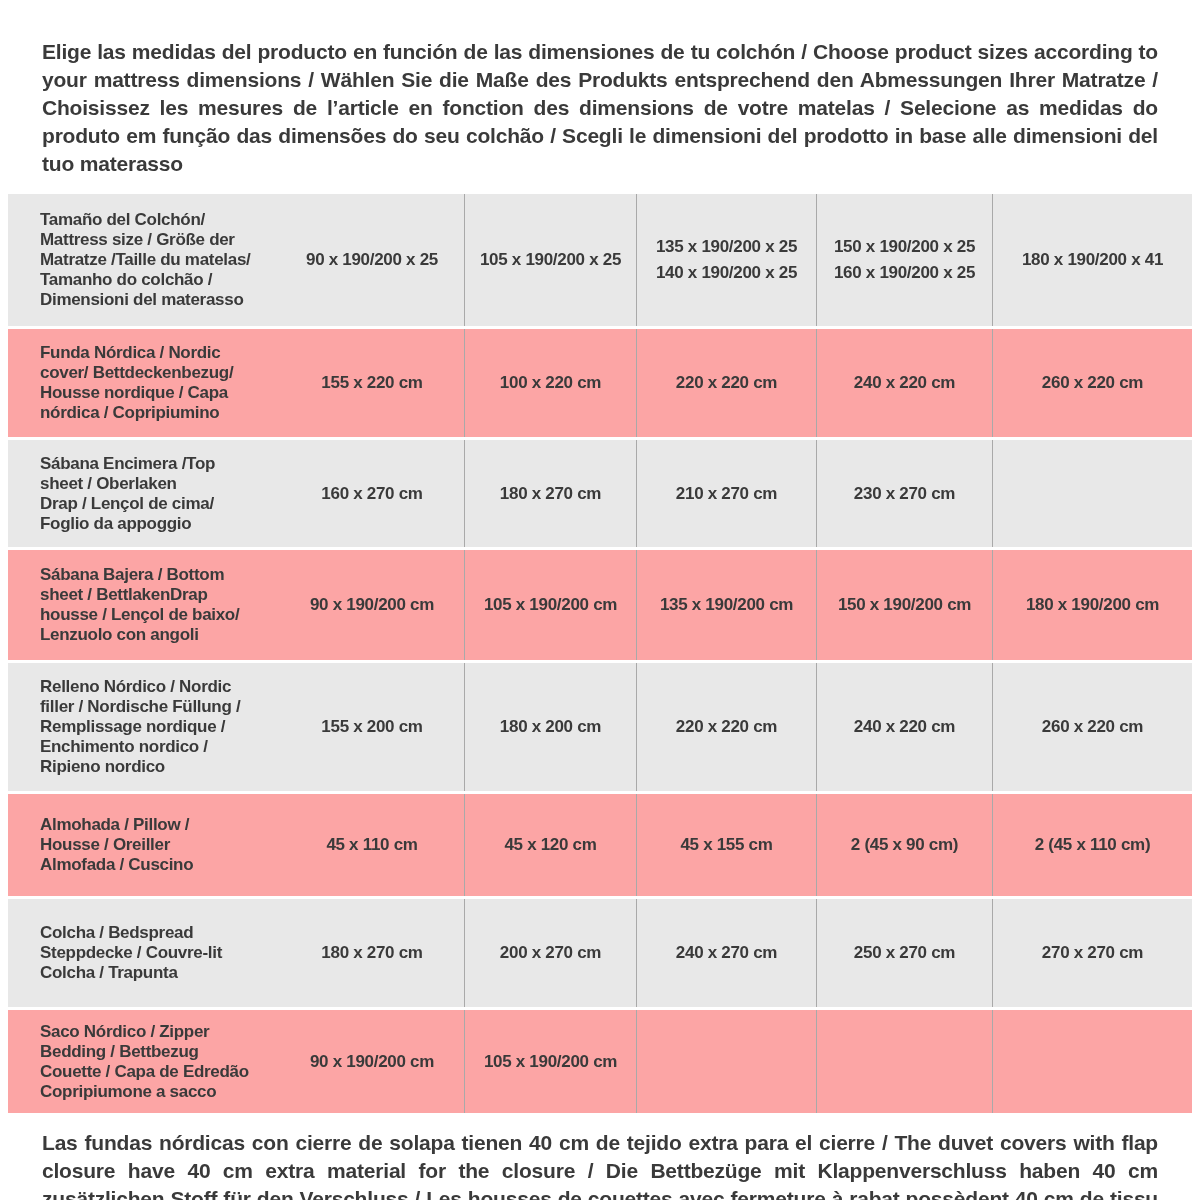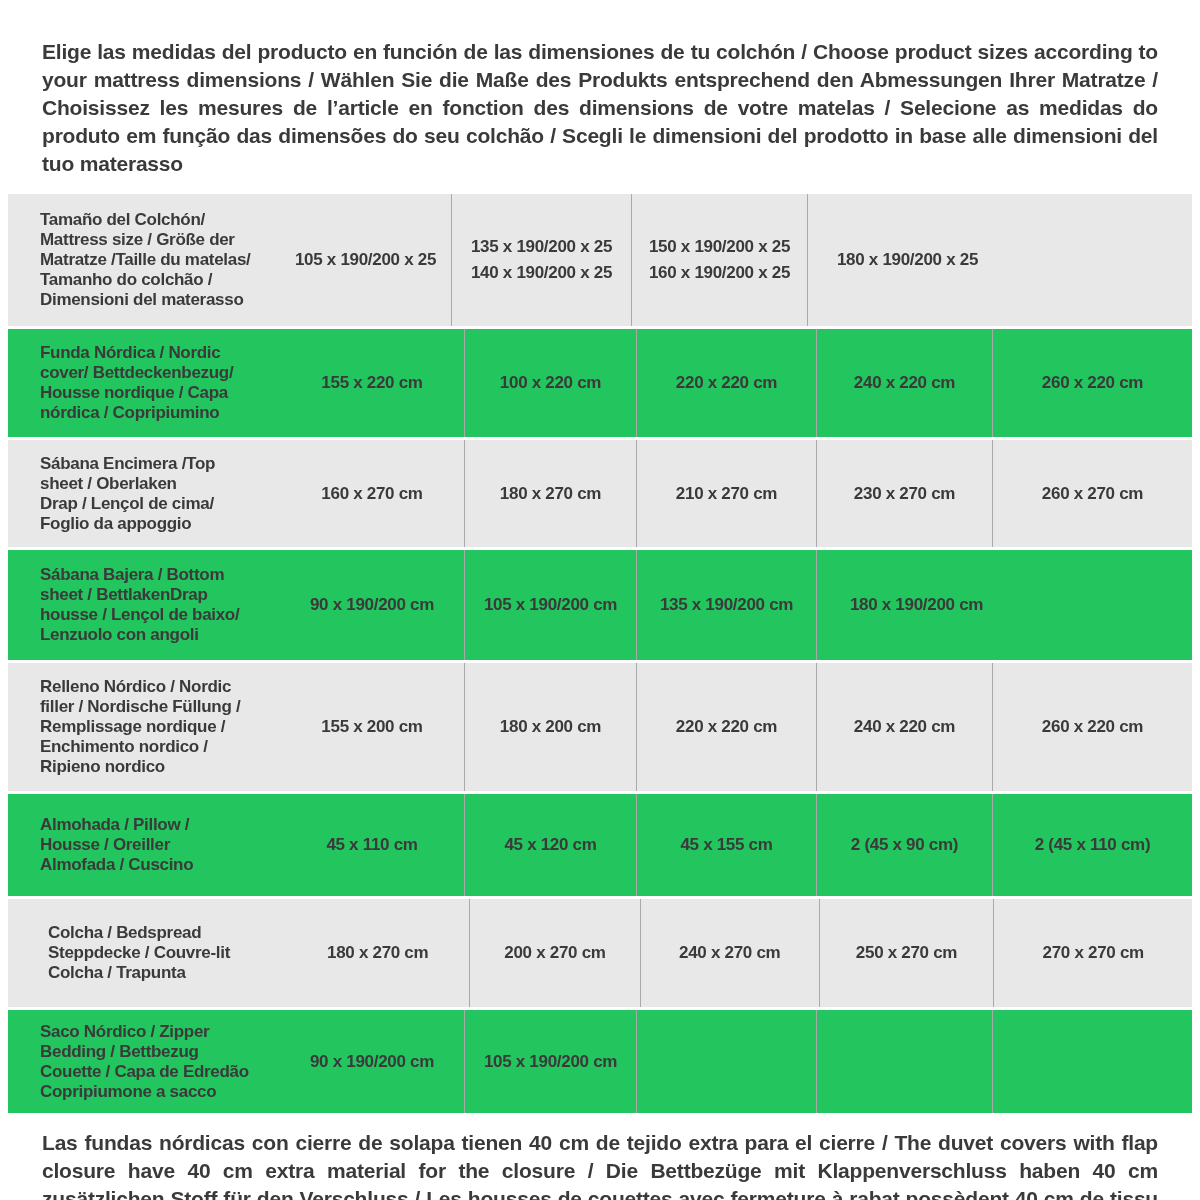--- a/index.html
+++ b/index.html
@@ -33,21 +33,21 @@
   .size-table {
     margin: 16px 8px 0 8px;
     width: 1184px;
   }
   .row {
     display: flex;
     align-items: stretch;
     margin-bottom: 3px;
   }
   .row.gray { background: #e8e8e8; }
-  .row.white { background: #22c55e; }
+  .row.white { background: #fca5a5; }
 
   .cell {
     display: flex;
     align-items: center;
     box-sizing: border-box;
     font-weight: 700;
     white-space: pre-line;
   }
   .label-cell {
     width: 272px;
@@ -71,44 +71,45 @@
   .c4 { width: 180px; }
   .c5 { width: 176px; }
   .c6 { width: 199px; }
 
   .h-header  { min-height: 132px; }
   .h-funda   { min-height: 108px; }
   .h-encima  { min-height: 107px; }
   .h-bajera  { min-height: 110px; }
   .h-relleno { min-height: 128px; justify-content: flex-end; }
   .h-almohada{ min-height: 102px; }
-  .h-colcha  { min-height: 108px; padding-left: 8px; }
+  .h-colcha  { min-height: 108px; }
   .h-saco    { min-height: 103px; }
 </style>
 </head>
 <body>
 
 <div class="page">
 
   <p class="intro">Elige las medidas del producto en función de las dimensiones de tu colchón / Choose product sizes according to your mattress dimensions / Wählen Sie die Maße des Produkts entsprechend den Abmessungen Ihrer Matratze / Choisissez les mesures de l’article en fonction des dimensions de votre matelas / Selecione as medidas do produto em função das dimensões do seu colchão / Scegli le dimensioni del prodotto in base alle dimensioni del tuo materasso</p>
 
   <div class="size-table">
 
     <div class="row gray h-header">
       <div class="cell label-cell">Tamaño del Colchón/
 Mattress size / Größe der
 Matratze /Taille du matelas/
 Tamanho do colchão /
 Dimensioni del materasso</div>
+      <div class="cell value-cell sep c2">90 x 190/200 x 25</div>
       <div class="cell value-cell sep c3">105 x 190/200 x 25</div>
       <div class="cell value-cell sep c4">135 x 190/200 x 25
 140 x 190/200 x 25</div>
       <div class="cell value-cell sep c5">150 x 190/200 x 25
 160 x 190/200 x 25</div>
-      <div class="cell value-cell c6">180 x 190/200 x 25</div>
+      <div class="cell value-cell c6">180 x 190/200 x 41</div>
     </div>
 
     <div class="row white h-funda">
       <div class="cell label-cell">Funda Nórdica /  Nordic
 cover/ Bettdeckenbezug/
 Housse nordique  / Capa
 nórdica / Copripiumino</div>
       <div class="cell value-cell sep c2">155 x 220 cm</div>
       <div class="cell value-cell sep c3">100 x 220 cm</div>
       <div class="cell value-cell sep c4">220 x 220 cm</div>
@@ -118,31 +119,31 @@
 
     <div class="row gray h-encima">
       <div class="cell label-cell">Sábana Encimera /Top
 sheet / Oberlaken
 Drap / Lençol de cima/
 Foglio da appoggio</div>
       <div class="cell value-cell sep c2">160 x 270 cm</div>
       <div class="cell value-cell sep c3">180 x 270 cm</div>
       <div class="cell value-cell sep c4">210 x 270 cm</div>
       <div class="cell value-cell sep c5">230 x 270 cm</div>
-      <div class="cell value-cell c6">260 x 270 cm</div>
     </div>
 
     <div class="row white h-bajera">
       <div class="cell label-cell">Sábana Bajera / Bottom
 sheet / BettlakenDrap
 housse / Lençol de baixo/
 Lenzuolo con angoli</div>
       <div class="cell value-cell sep c2">90 x 190/200 cm</div>
       <div class="cell value-cell sep c3">105 x 190/200 cm</div>
       <div class="cell value-cell sep c4">135 x 190/200 cm</div>
+      <div class="cell value-cell sep c5">150 x 190/200 cm</div>
       <div class="cell value-cell c6">180 x 190/200 cm</div>
     </div>
 
     <div class="row gray h-relleno">
       <div class="cell label-cell">Relleno Nórdico / Nordic
 filler / Nordische Füllung /
 Remplissage nordique /
 Enchimento nordico /
 Ripieno nordico</div>
       <div class="cell value-cell sep c2">155 x 200 cm</div>

